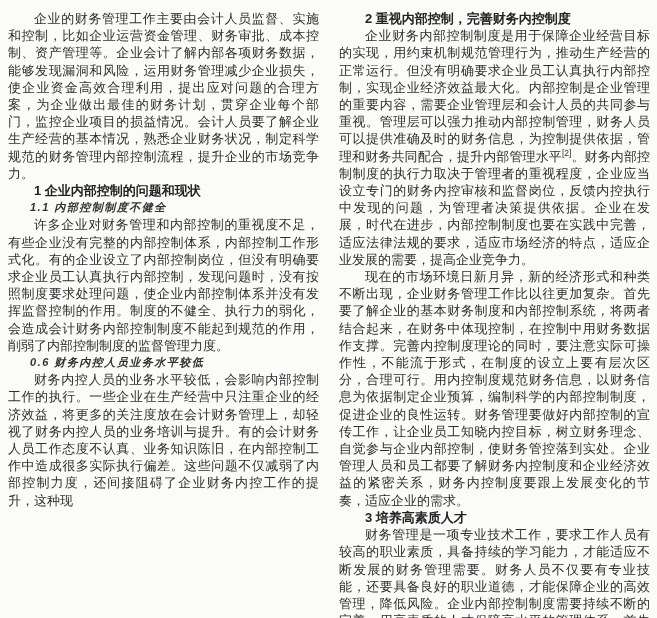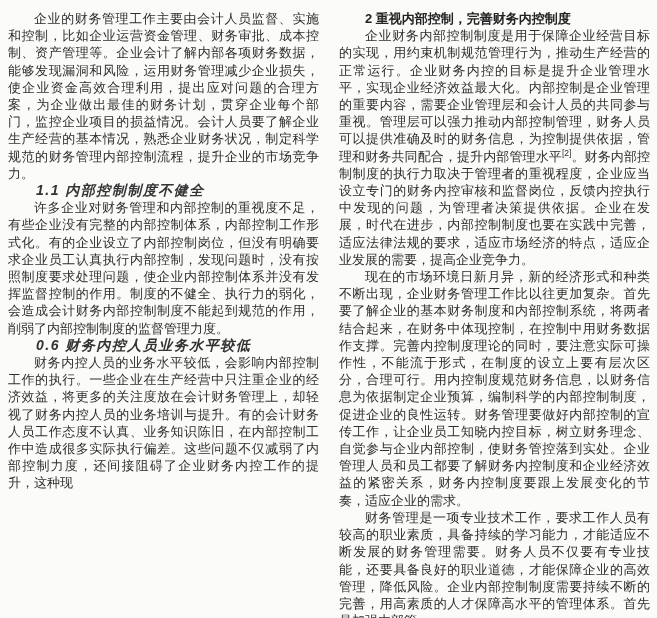--- a/index.html
+++ b/index.html
@@ -41,21 +41,21 @@
   .h-level1 {
     margin: 0;
     font-size: 13px;
     line-height: 17.2px;
     font-weight: bold;
     color: #222;
     text-indent: 2em;
   }
   .h-level2 {
     margin: 0;
-    font-size: 14px;
+    font-size: 11px;
     line-height: 17.2px;
     font-weight: 600;
     font-style: italic;
     letter-spacing: 1.5px;
     color: #333;
     text-indent: 2em;
   }
   sup.cite {
     font-size: 8.5px;
     line-height: 0;
@@ -64,37 +64,39 @@
   }
 </style>
 </head>
 <body>
 
 <div class="page">
 
   <div class="column">
     <p class="para">企业的财务管理工作主要由会计人员监督、实施和控制，比如企业运营资金管理、财务审批、成本控制、资产管理等。企业会计了解内部各项财务数据，能够发现漏洞和风险，运用财务管理减少企业损失，使企业资金高效合理利用，提出应对问题的合理方案，为企业做出最佳的财务计划，贯穿企业每个部门，监控企业项目的损益情况。会计人员要了解企业生产经营的基本情况，熟悉企业财务状况，制定科学规范的财务管理内部控制流程，提升企业的市场竞争力。</p>
 
+    <h3 class="h-level1">1 企业内部控制的问题和现状</h3>
 
     <h4 class="h-level2">1.1 内部控制制度不健全</h4>
 
 
 
     <p class="para">许多企业对财务管理和内部控制的重视度不足，有些企业没有完整的内部控制体系，内部控制工作形式化。有的企业设立了内部控制岗位，但没有明确要求企业员工认真执行内部控制，发现问题时，没有按照制度要求处理问题，使企业内部控制体系并没有发挥监督控制的作用。制度的不健全、执行力的弱化，会造成会计财务内部控制制度不能起到规范的作用，削弱了内部控制制度的监督管理力度。</p>
 
     <h4 class="h-level2">0.6 财务内控人员业务水平较低</h4>
 
     <p class="para">财务内控人员的业务水平较低，会影响内部控制工作的执行。一些企业在生产经营中只注重企业的经济效益，将更多的关注度放在会计财务管理上，却轻视了财务内控人员的业务培训与提升。有的会计财务人员工作态度不认真、业务知识陈旧，在内部控制工作中造成很多实际执行偏差。这些问题不仅减弱了内部控制力度，还间接阻碍了企业财务内控工作的提升，这种现</p>
   </div>
 
   <div class="column">
 
     <h3 class="h-level1">2 重视内部控制，完善财务内控制度</h3>
 
-    <p class="para"><span>企业财务内部控制制度是用于保障企业经营目标的实现，用约束机制规范管理行为，推动生产经营的正常运行。企业财务内控的目标是提升企业管理水平，实现企业经济效益最大化。内部控制是企业管理的重要内容，需要企业管理层和会计人员的共同参与重视。管理层可以强力推动内部控制管理，财务人员可以提供准确及时的财务信息，为控制提供依据，管理和财务共同配合，提升内部管理水平</span><sup class="cite">[2]</sup><span>。财务内部控制制度的执行力取决于管理者的重视程度，企业应当设立专门的财务内控审核和监督岗位，反馈内控执行中发现的问题，为管理者决策提供依据。企业在发展，时代在进步，内部控制制度也要在实践中完善，适应法律法规的要求，适应市场经济的特点，适应企业发展的需要，提高企业竞争力。</span></p>
+    <p class="para"><span>企业财务内部控制制度是用于保障企业经营目标的实现，用约束机制规范管理行为，推动生产经营的正常运行。但没有明确要求企业员工认真执行内部控制，实现企业经济效益最大化。内部控制是企业管理的重要内容，需要企业管理层和会计人员的共同参与重视。管理层可以强力推动内部控制管理，财务人员可以提供准确及时的财务信息，为控制提供依据，管理和财务共同配合，提升内部管理水平</span><sup class="cite">[2]</sup><span>。财务内部控制制度的执行力取决于管理者的重视程度，企业应当设立专门的财务内控审核和监督岗位，反馈内控执行中发现的问题，为管理者决策提供依据。企业在发展，时代在进步，内部控制制度也要在实践中完善，适应法律法规的要求，适应市场经济的特点，适应企业发展的需要，提高企业竞争力。</span></p>
 
     <p class="para">现在的市场环境日新月异，新的经济形式和种类不断出现，企业财务管理工作比以往更加复杂。首先要了解企业的基本财务制度和内部控制系统，将两者结合起来，在财务中体现控制，在控制中用财务数据作支撑。完善内控制度理论的同时，要注意实际可操作性，不能流于形式，在制度的设立上要有层次区分，合理可行。用内控制度规范财务信息，以财务信息为依据制定企业预算，编制科学的内部控制制度，促进企业的良性运转。财务管理要做好内部控制的宣传工作，让企业员工知晓内控目标，树立财务理念、自觉参与企业内部控制，使财务管控落到实处。企业管理人员和员工都要了解财务内控制度和企业经济效益的紧密关系，财务内控制度要跟上发展变化的节奏，适应企业的需求。</p>
 
+    <h3 class="h-level1">3 培养高素质人才</h3>
 
     <p class="para">财务管理是一项专业技术工作，要求工作人员有较高的职业素质，具备持续的学习能力，才能适应不断发展的财务管理需要。财务人员不仅要有专业技能，还要具备良好的职业道德，才能保障企业的高效管理，降低风险。企业内部控制制度需要持续不断的完善，用高素质的人才保障高水平的管理体系。首先是加强内部管</p>
   </div>
 
 </div>
 
 </body></html>

